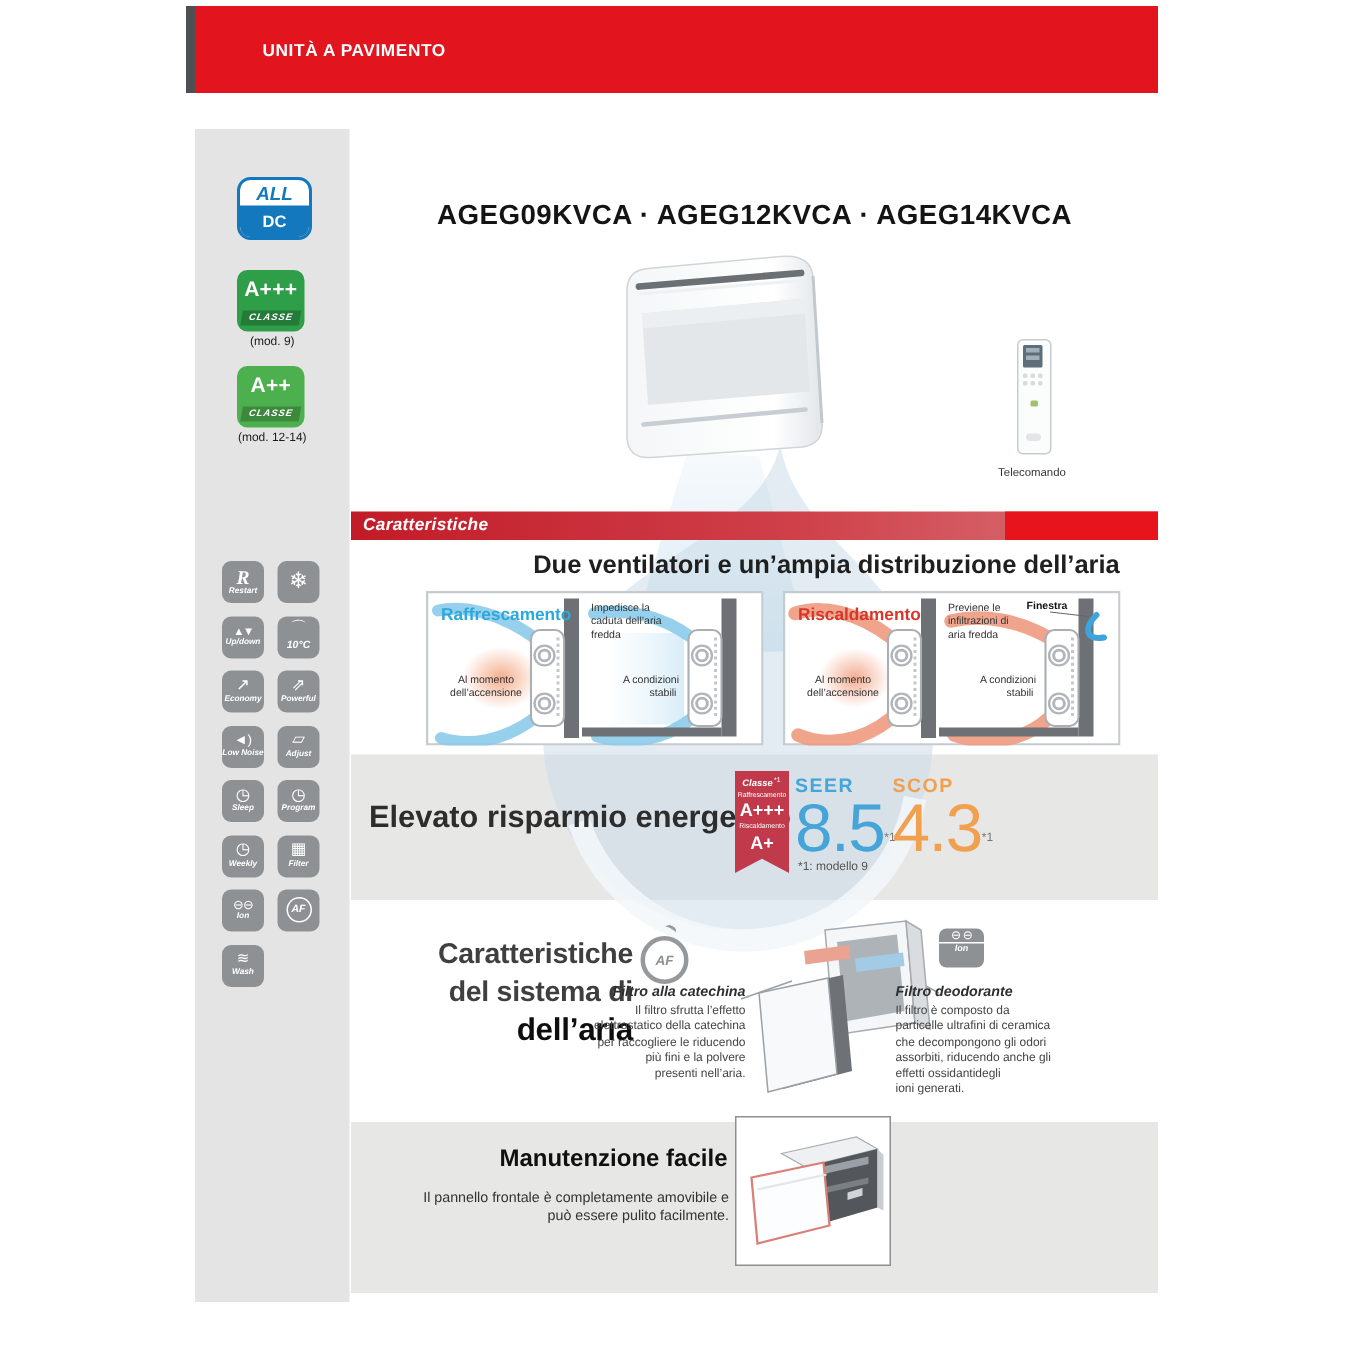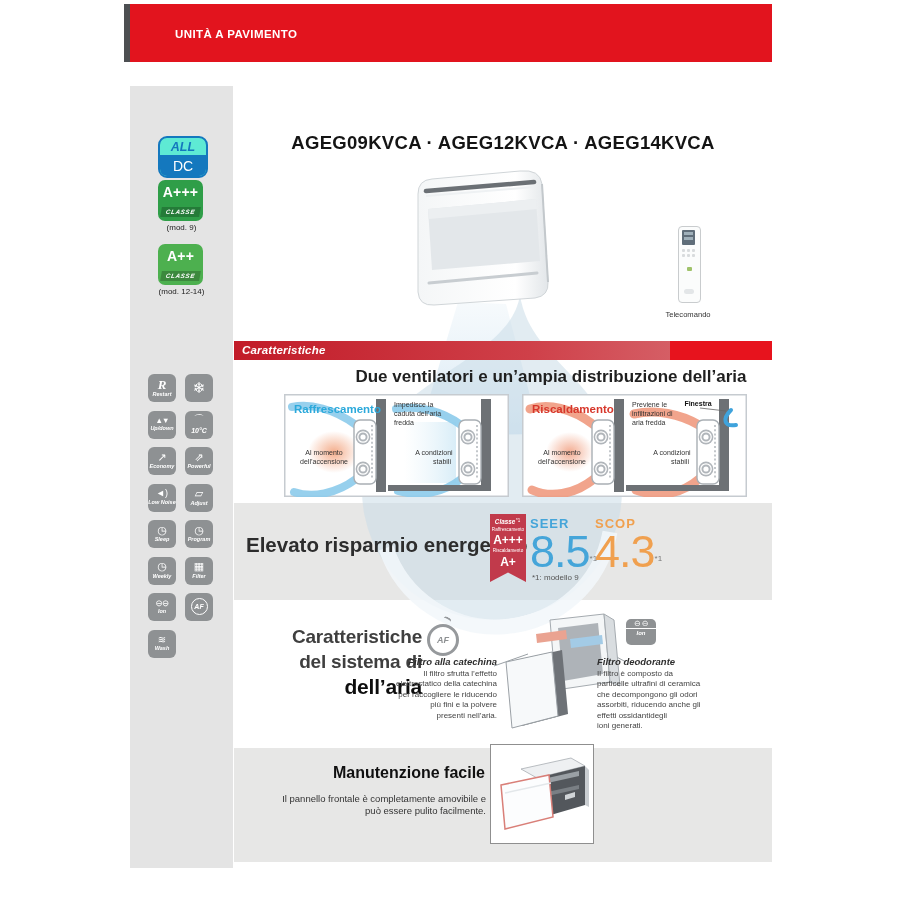--- a/index.html
+++ b/index.html
@@ -10,26 +10,26 @@
   .banner-edge{position:absolute;left:124px;top:4px;width:6px;height:58px;background:#4d4f52;}
   .banner{position:absolute;left:130px;top:4px;width:642px;height:58px;background:#e2141e;}
   .banner-title{position:absolute;left:45px;top:0;height:58px;line-height:60px;color:#fff;
     font-size:11.5px;font-weight:bold;letter-spacing:.4px;}
 
   .page-title{position:absolute;left:234px;top:94px;width:538px;text-align:center;
     font-size:18.5px;font-weight:bold;color:#141414;letter-spacing:.3px;margin-top:38px;}
 
   
   .sidebar{position:absolute;left:130px;top:86px;width:103px;height:782px;background:#e4e4e4;}
-  .alldc{position:absolute;left:28px;top:50px;width:46px;height:38px;border:2.5px solid #1478be;
-    border-radius:9px;background:#5eead4;overflow:hidden;}
+  .alldc{position:absolute;left:28px;top:32px;width:46px;height:38px;border:2.5px solid #1478be;
+    border-radius:9px;background:#ffffff;overflow:hidden;}
   .alldc-top{height:17px;display:flex;align-items:center;justify-content:center;
     font-size:12.5px;font-weight:800;font-style:italic;color:#1478be;}
   .alldc-bot{height:21px;background:#1478be;display:flex;align-items:center;justify-content:center;
-    font-size:14px;font-weight:400;color:#fff;}
+    font-size:11px;font-weight:700;color:#fff;}
   .classe-badge{position:absolute;left:28px;width:45px;height:41px;border-radius:7px;color:#fff;text-align:center;}
   .classe-grade{font-size:14px;font-weight:800;margin-top:4px;letter-spacing:.2px;}
   .classe-strip{position:absolute;left:3px;right:3px;bottom:4px;height:10px;background:rgba(0,0,0,.22);
     transform:skewX(-10deg);font-size:6.3px;font-style:italic;font-weight:700;line-height:10px;letter-spacing:.6px;}
   .classe-caption{position:absolute;left:0px;width:103px;text-align:center;font-size:8px;color:#1c1c1c;}
 
   .features{position:absolute;left:18px;top:288px;display:grid;grid-template-columns:28px 28px;
     column-gap:9px;row-gap:8.5px;}
   .feat{width:28px;height:28px;background:#8e9193;border-radius:6px;color:#fff;display:flex;
     flex-direction:column;align-items:center;justify-content:center;overflow:hidden;}

